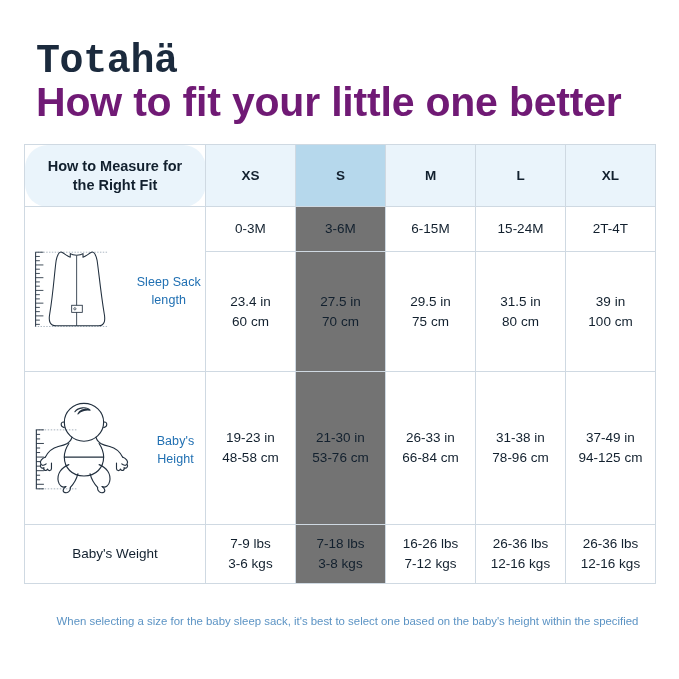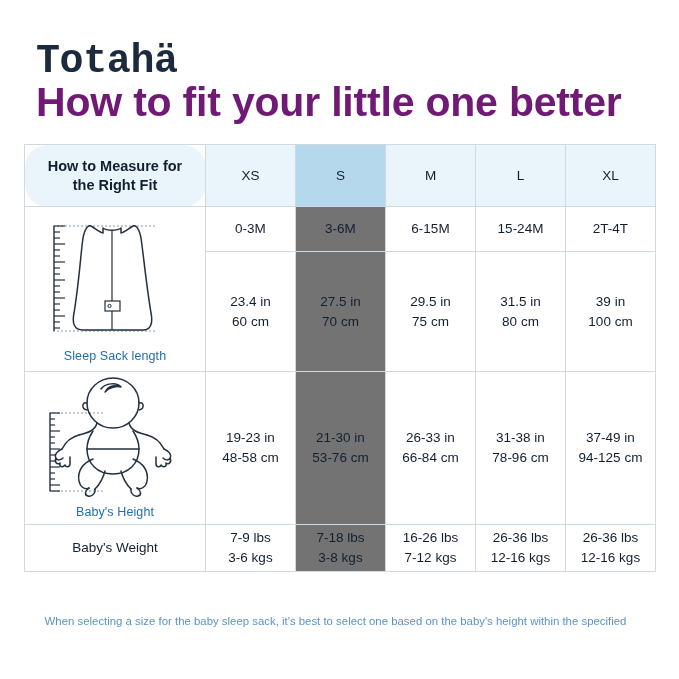--- a/index.html
+++ b/index.html
@@ -73,56 +73,56 @@
   }
 
   col.c-label { width: 181px; }
   col.c-size  { width: 90px; }
 
   
   .hdr {
     background: #eaf4fb;
     height: 62px;
     font-size: 15px;
-    font-weight: 400;
+    font-weight: 700;
     color: #12202e;
   }
   .hdr.label-head {
     font-size: 14.5px;
     font-weight: 700;
     line-height: 1.3;
     padding: 0 10px;
     border-radius: 23px;
   }
   .hdr.sel {
     background: #b6d8ec;
   }
 
   
   td.sel { background: #737373; }
 
   
   .r-age   { height: 45px; }
   .r-len   { height: 120px; margin-left: 45px; }
   .r-hgt   { height: 153px; }
-  .r-wgt   { height: 47px; }
+  .r-wgt   { height: 59px; }
 
   .r-age td, .r-len td, .r-hgt td, .r-wgt td { font-size: 13.5px; }
 
   .cellnum { white-space: pre-line; }
 
   
   td.illus {
     padding: 6px 4px 4px 4px;
     vertical-align: middle;
   }
 
   .illus-inner {
     display: flex;
-    flex-direction: column;
+    flex-direction: row;
     align-items: center;
     justify-content: center;
   }
 
   .illus-caption {
     margin-top: 4px;
     font-size: 12.5px;
     color: #1f6fb2;
     font-weight: 500;
     letter-spacing: 0.1px;
@@ -130,21 +130,21 @@
 
   .row-label {
     font-size: 13px;
     color: #1f6fb2;
     font-weight: 500;
   }
 
   
   .note {
     position: absolute;
-    left: 20px;
+    left: 32px;
     top: 612px;
     width: 631px;
     text-align: center;
     font-size: 11.4px;
     line-height: 1.62;
     color: #5b93c4;
   }
   .note p { margin: 0; }
 </style>
 </head>

